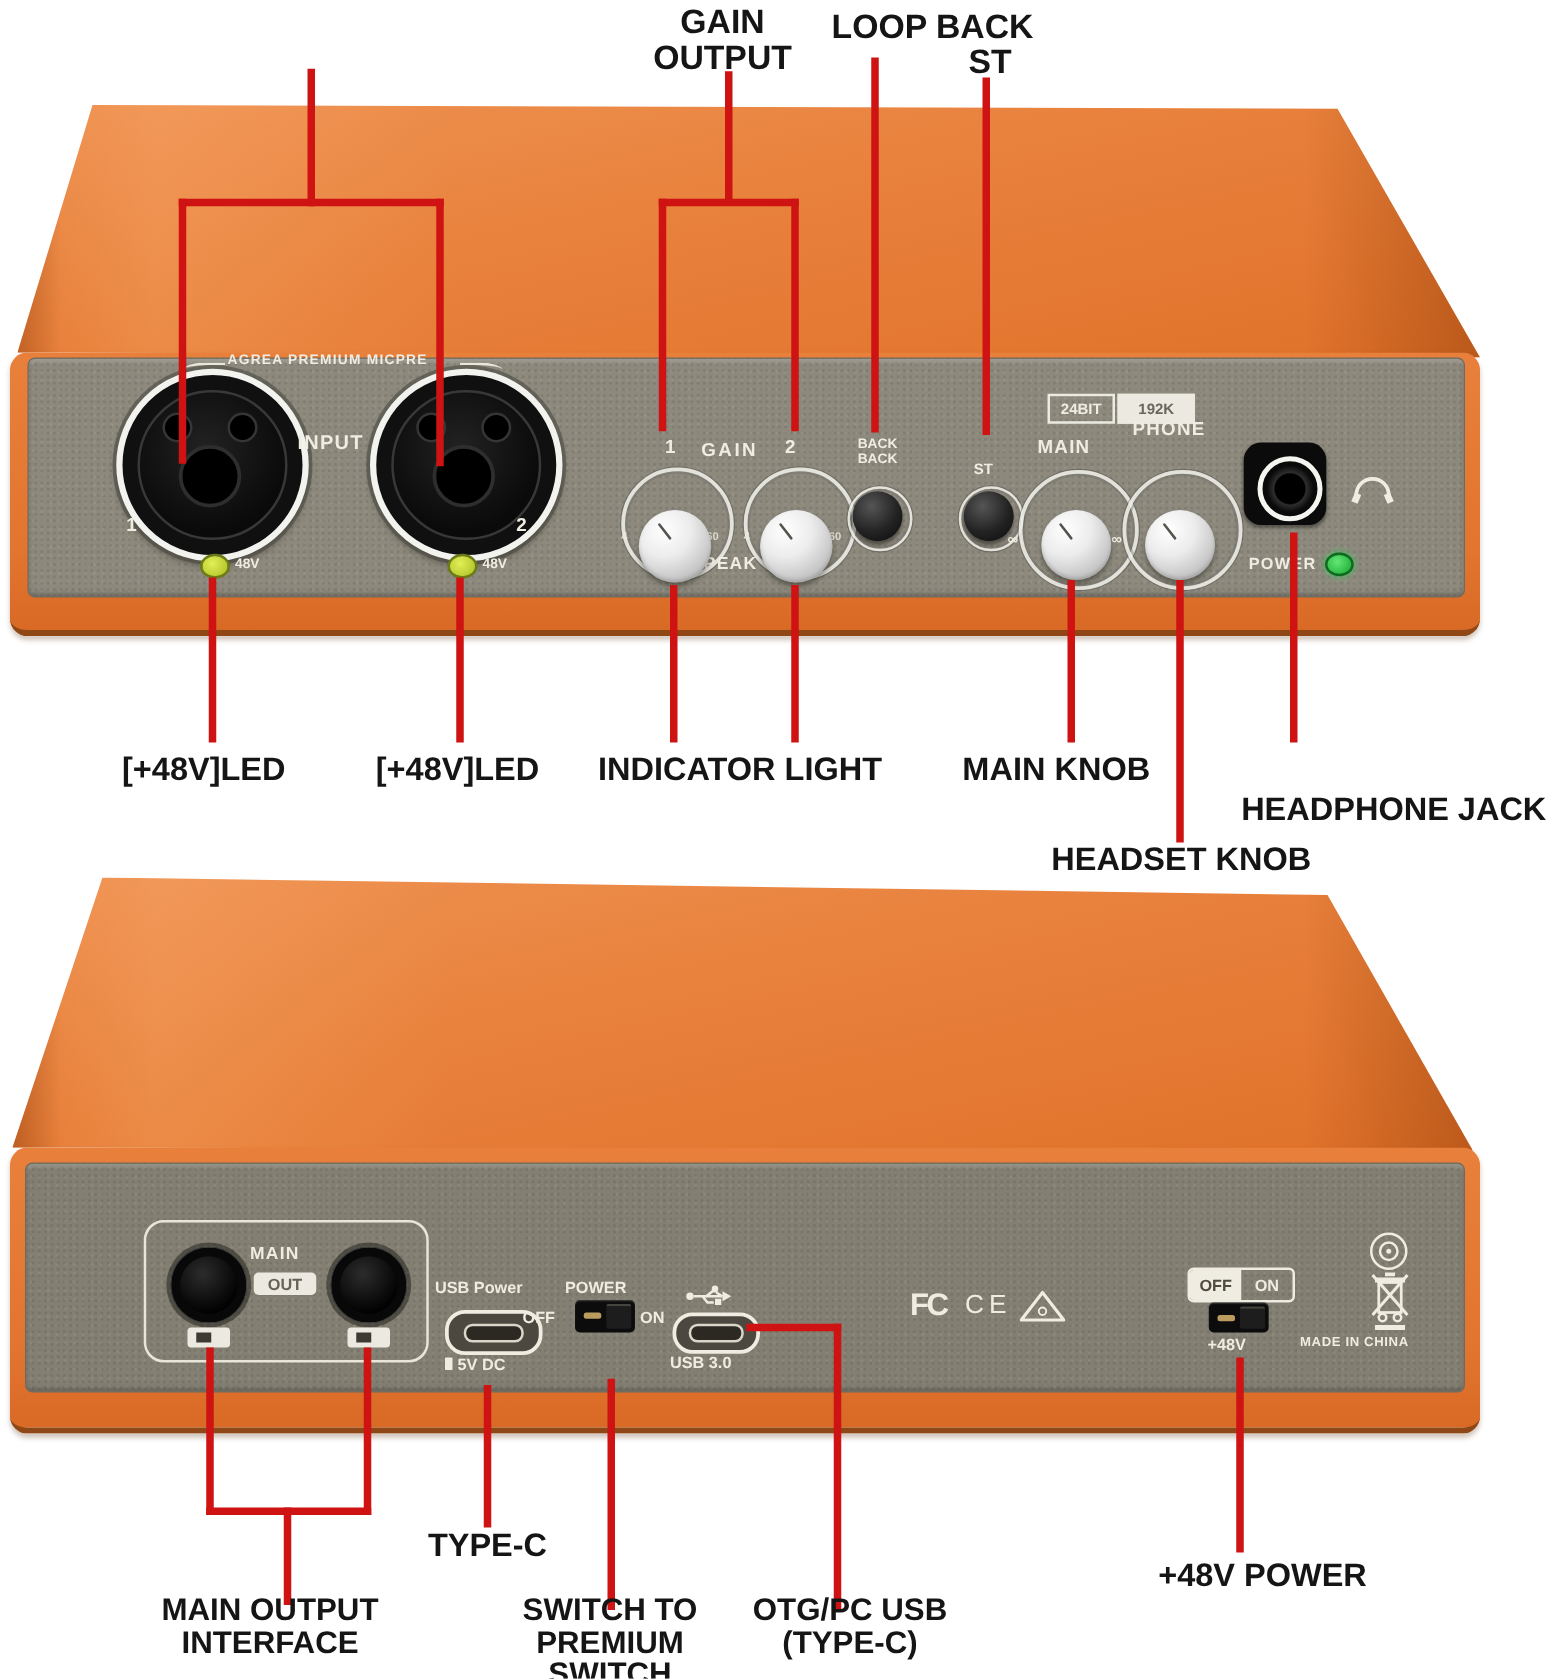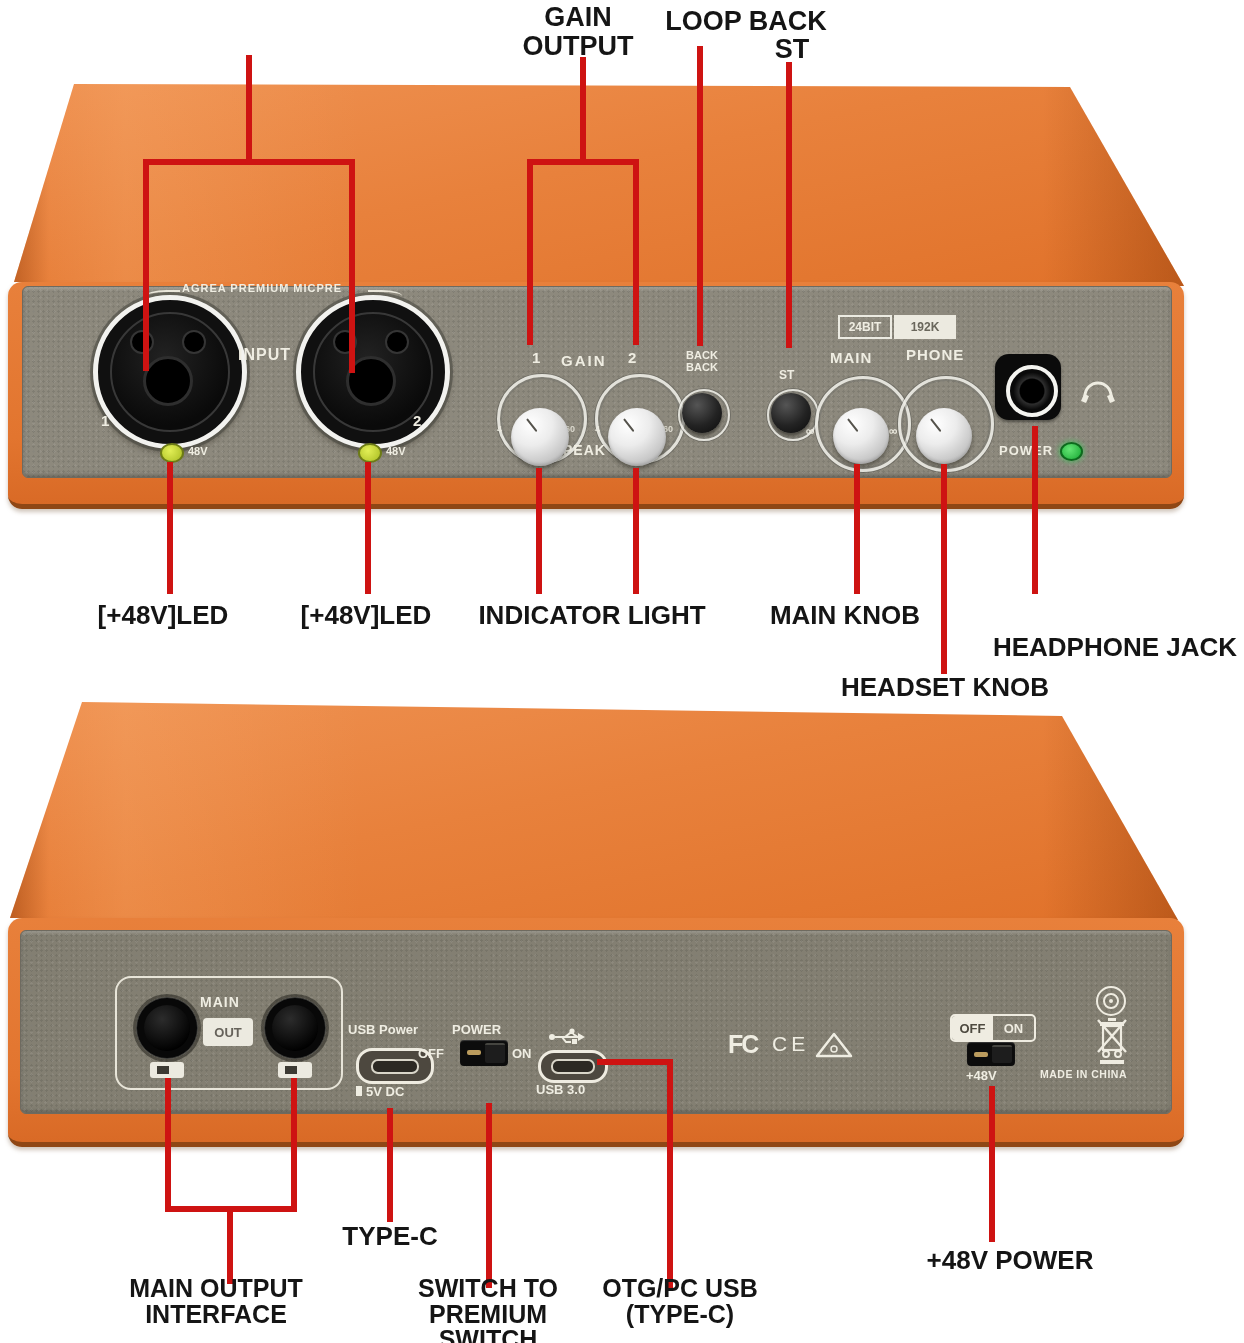--- a/index.html
+++ b/index.html
@@ -126,21 +126,21 @@
   <div class="ring" style="left:678px;top:389px;width:48px;height:48px;border-width:2px;"></div>
   <div class="btn" style="left:682px;top:393px;width:40px;height:40px;"></div>
   <div class="t" style="left:779px;top:368px;font-size:12px;">ST</div>
   <div class="ring" style="left:767px;top:389px;width:48px;height:48px;border-width:2px;"></div>
   <div class="btn" style="left:771px;top:393px;width:40px;height:40px;"></div>
 
   <div class="chip" style="left:838px;top:315px;width:50px;height:20px;border:2px solid #ecebe2;color:#efede2;font-size:12px;background:transparent;">24BIT</div>
   <div class="chip" style="left:894px;top:315px;width:60px;height:22px;background:#eceae0;color:#6a675c;font-size:12px;border:1px solid #eceae0;">192K</div>
 
   <div class="t" style="left:830px;top:349px;font-size:15px;letter-spacing:1px;">MAIN</div>
-  <div class="t" style="left:906px;top:346px;font-size:15px;letter-spacing:1px;">PHONE</div>
+  <div class="t" style="left:906px;top:335px;font-size:15px;letter-spacing:1px;">PHONE</div>
   <div class="ring" style="left:815px;top:376px;width:90px;height:90px;"></div>
   <div class="cap" style="left:833px;top:408px;width:56px;height:56px;">
       <div class="pointer"></div>
     </div>
   <div class="ring" style="left:898px;top:376px;width:90px;height:90px;"></div>
   <div class="cap" style="left:916px;top:408px;width:56px;height:56px;">
       <div class="pointer"></div>
     </div>
   <div class="t" style="left:806px;top:424px;font-size:12px;">∞</div>
   <div class="t" style="left:889px;top:424px;font-size:12px;">∞</div>
@@ -161,21 +161,21 @@
   <div class="lbl" style="left:745px;top:602px;width:200px;font-size:26px;">MAIN KNOB</div>
   <div class="lbl" style="left:990px;top:602px;width:250px;font-size:26px;margin-top:32px;">HEADPHONE JACK</div>
   <div class="lbl" style="left:820px;top:674px;width:250px;font-size:26px;">HEADSET KNOB</div>
 
   <div class="dtop" style="left:8px;top:698px;width:1176px;height:226px;clip-path:polygon(74px 4px,1054px 18px,1170px 222px,2px 220px);"></div>
   <div class="dbody" style="left:8px;top:918px;width:1176px;height:224px;"></div>
   <div class="panel p-back" style="left:20px;top:930px;width:1150px;height:182px;"></div>
 
   <div class="abs" style="left:115px;top:976px;width:224px;height:110px;border:2px solid #e8e5d9;border-radius:16px;z-index:5;"></div>
   <div class="t" style="left:200px;top:994px;font-size:14px;letter-spacing:1px;">MAIN</div>
-  <div class="chip" style="left:203px;top:1018px;width:50px;height:28px;background:#eceae0;color:#66625a;font-size:13px;border-radius:4px;">OUT</div>
+  <div class="chip" style="left:203px;top:1018px;width:50px;height:18px;background:#eceae0;color:#66625a;font-size:13px;border-radius:4px;">OUT</div>
   <div class="bjack" style="left:136px;top:997px;"></div>
   <div class="bjack" style="left:264px;top:997px;"></div>
   <div class="chip" style="left:150px;top:1062px;width:34px;height:16px;background:#eceae0;border-radius:3px;">
       <span style="width:12px;height:8px;background:#3c3a33;display:block;margin-right:8px;"></span>
     </div>
   <div class="chip" style="left:278px;top:1062px;width:34px;height:16px;background:#eceae0;border-radius:3px;">
       <span style="width:12px;height:8px;background:#3c3a33;display:block;margin-right:8px;"></span>
     </div>
 
   <div class="t" style="left:348px;top:1022px;font-size:13px;">USB Power</div>

